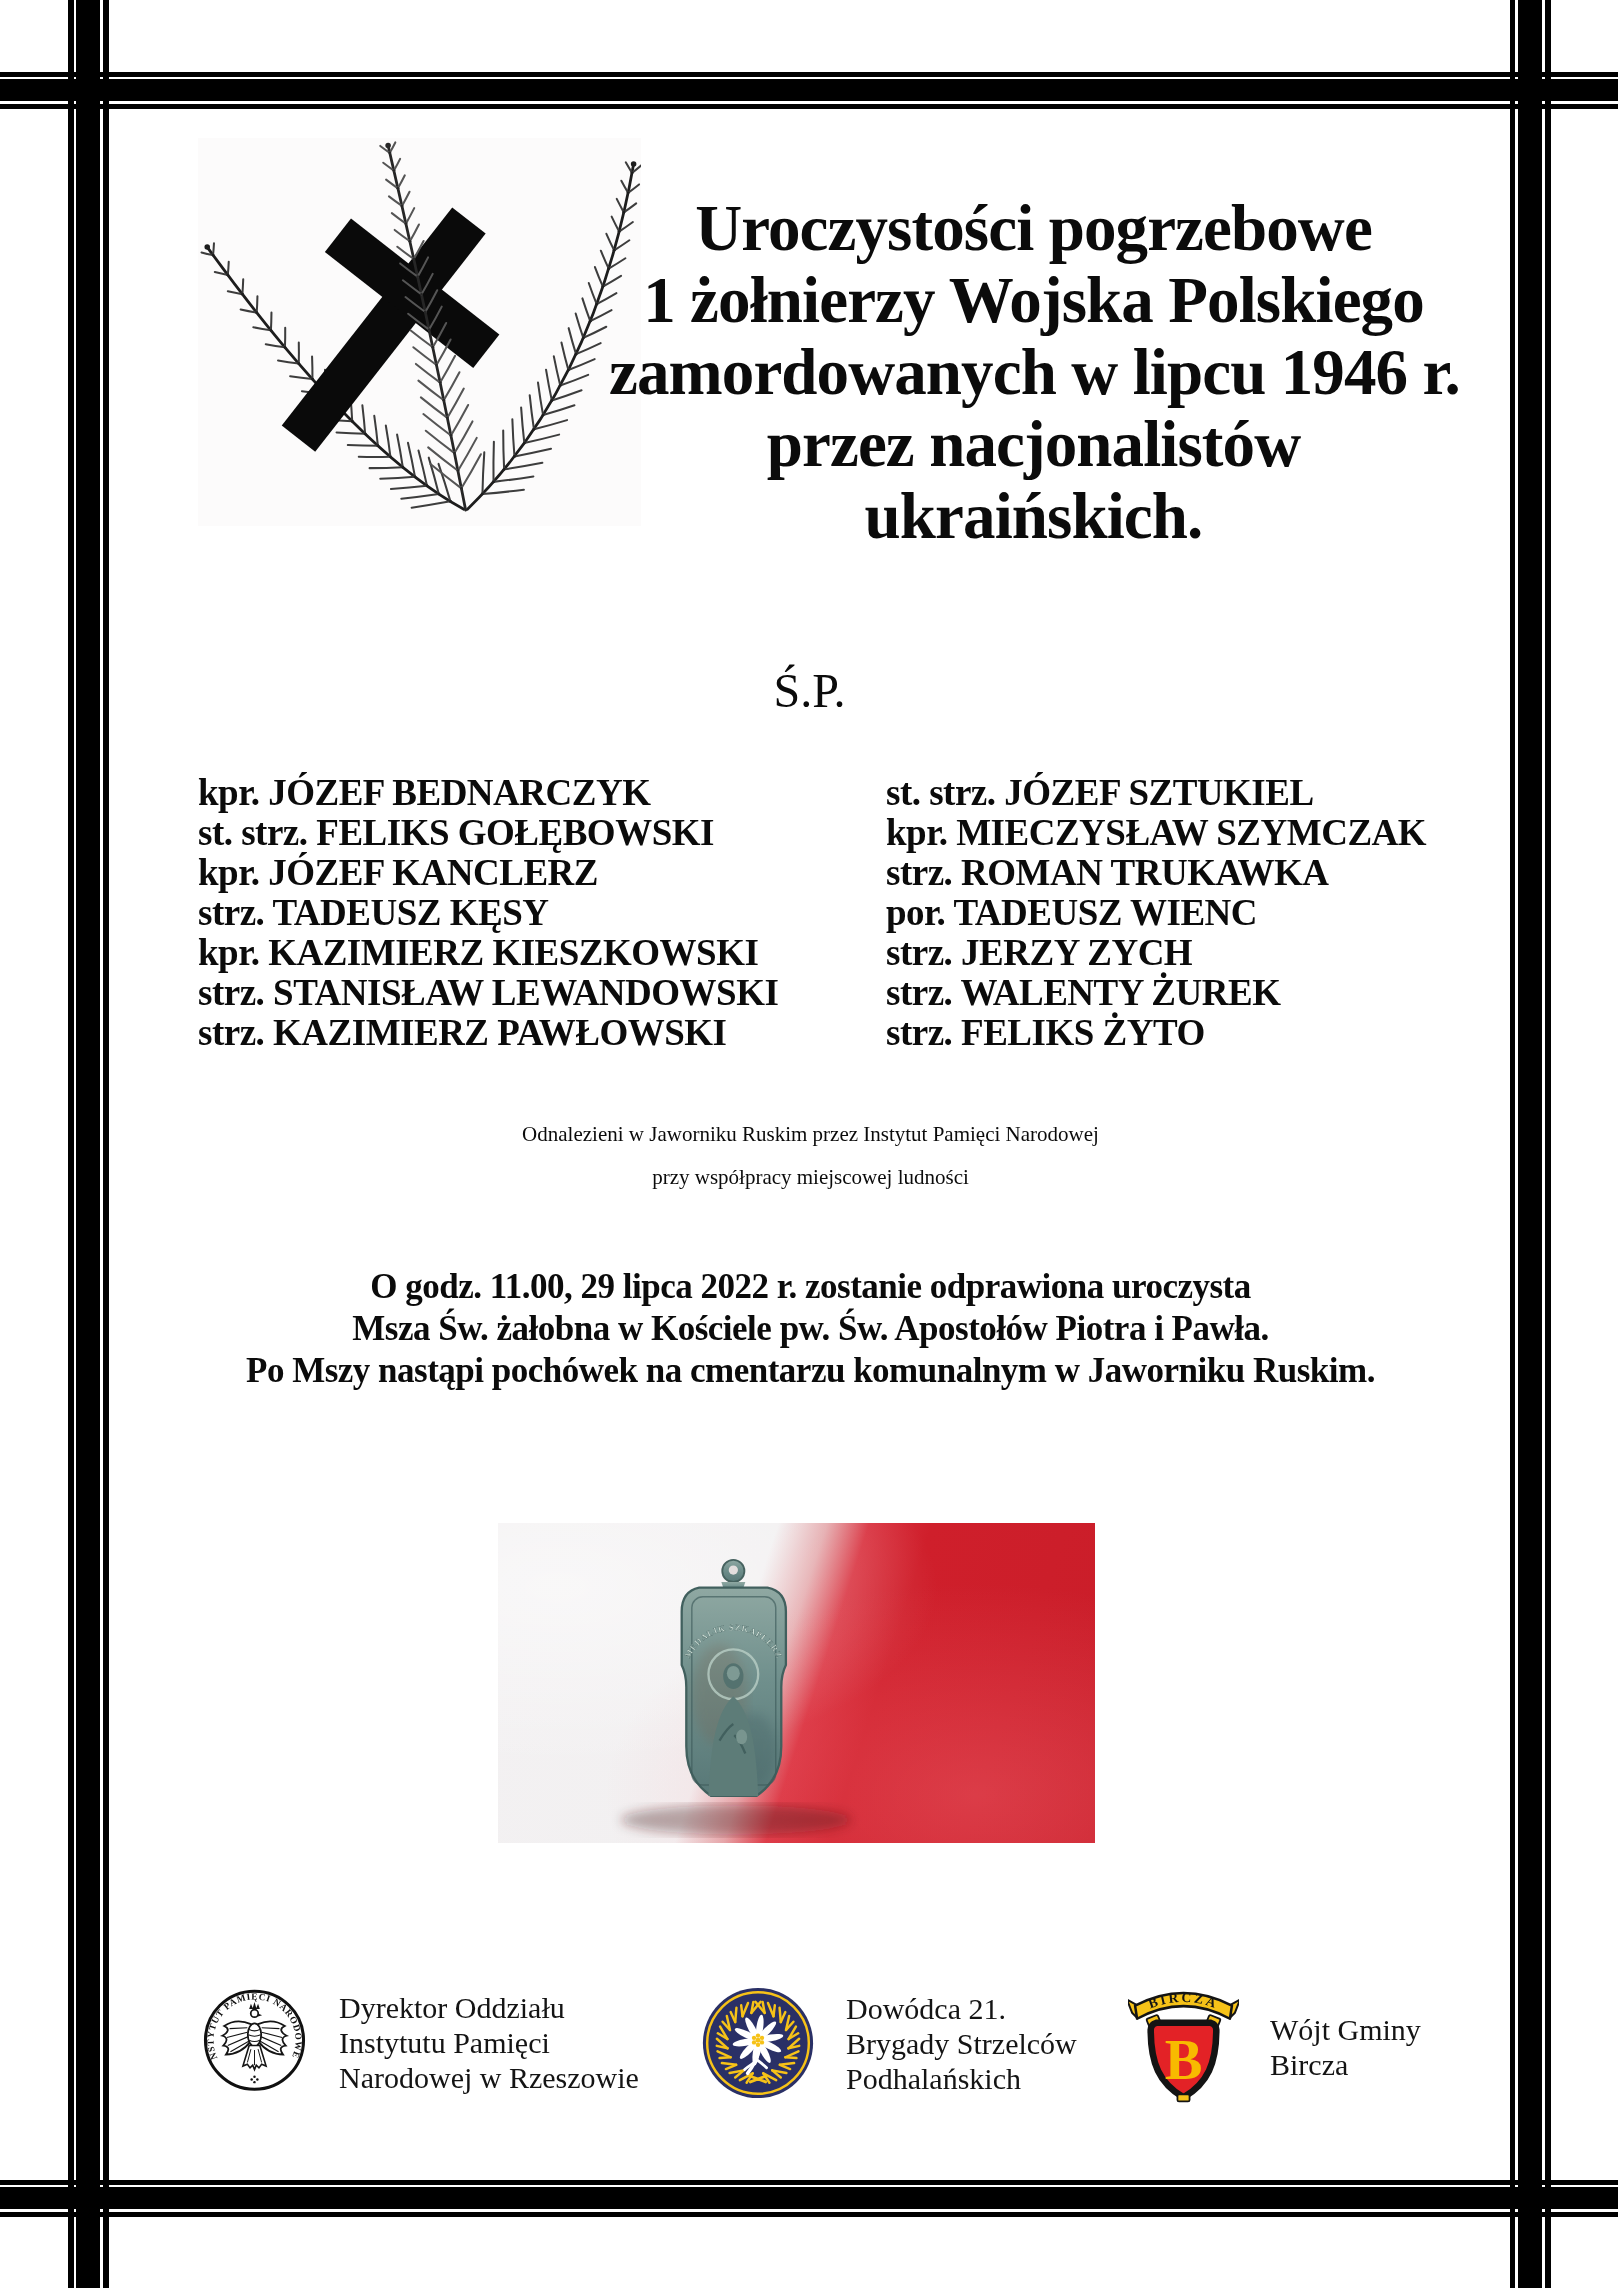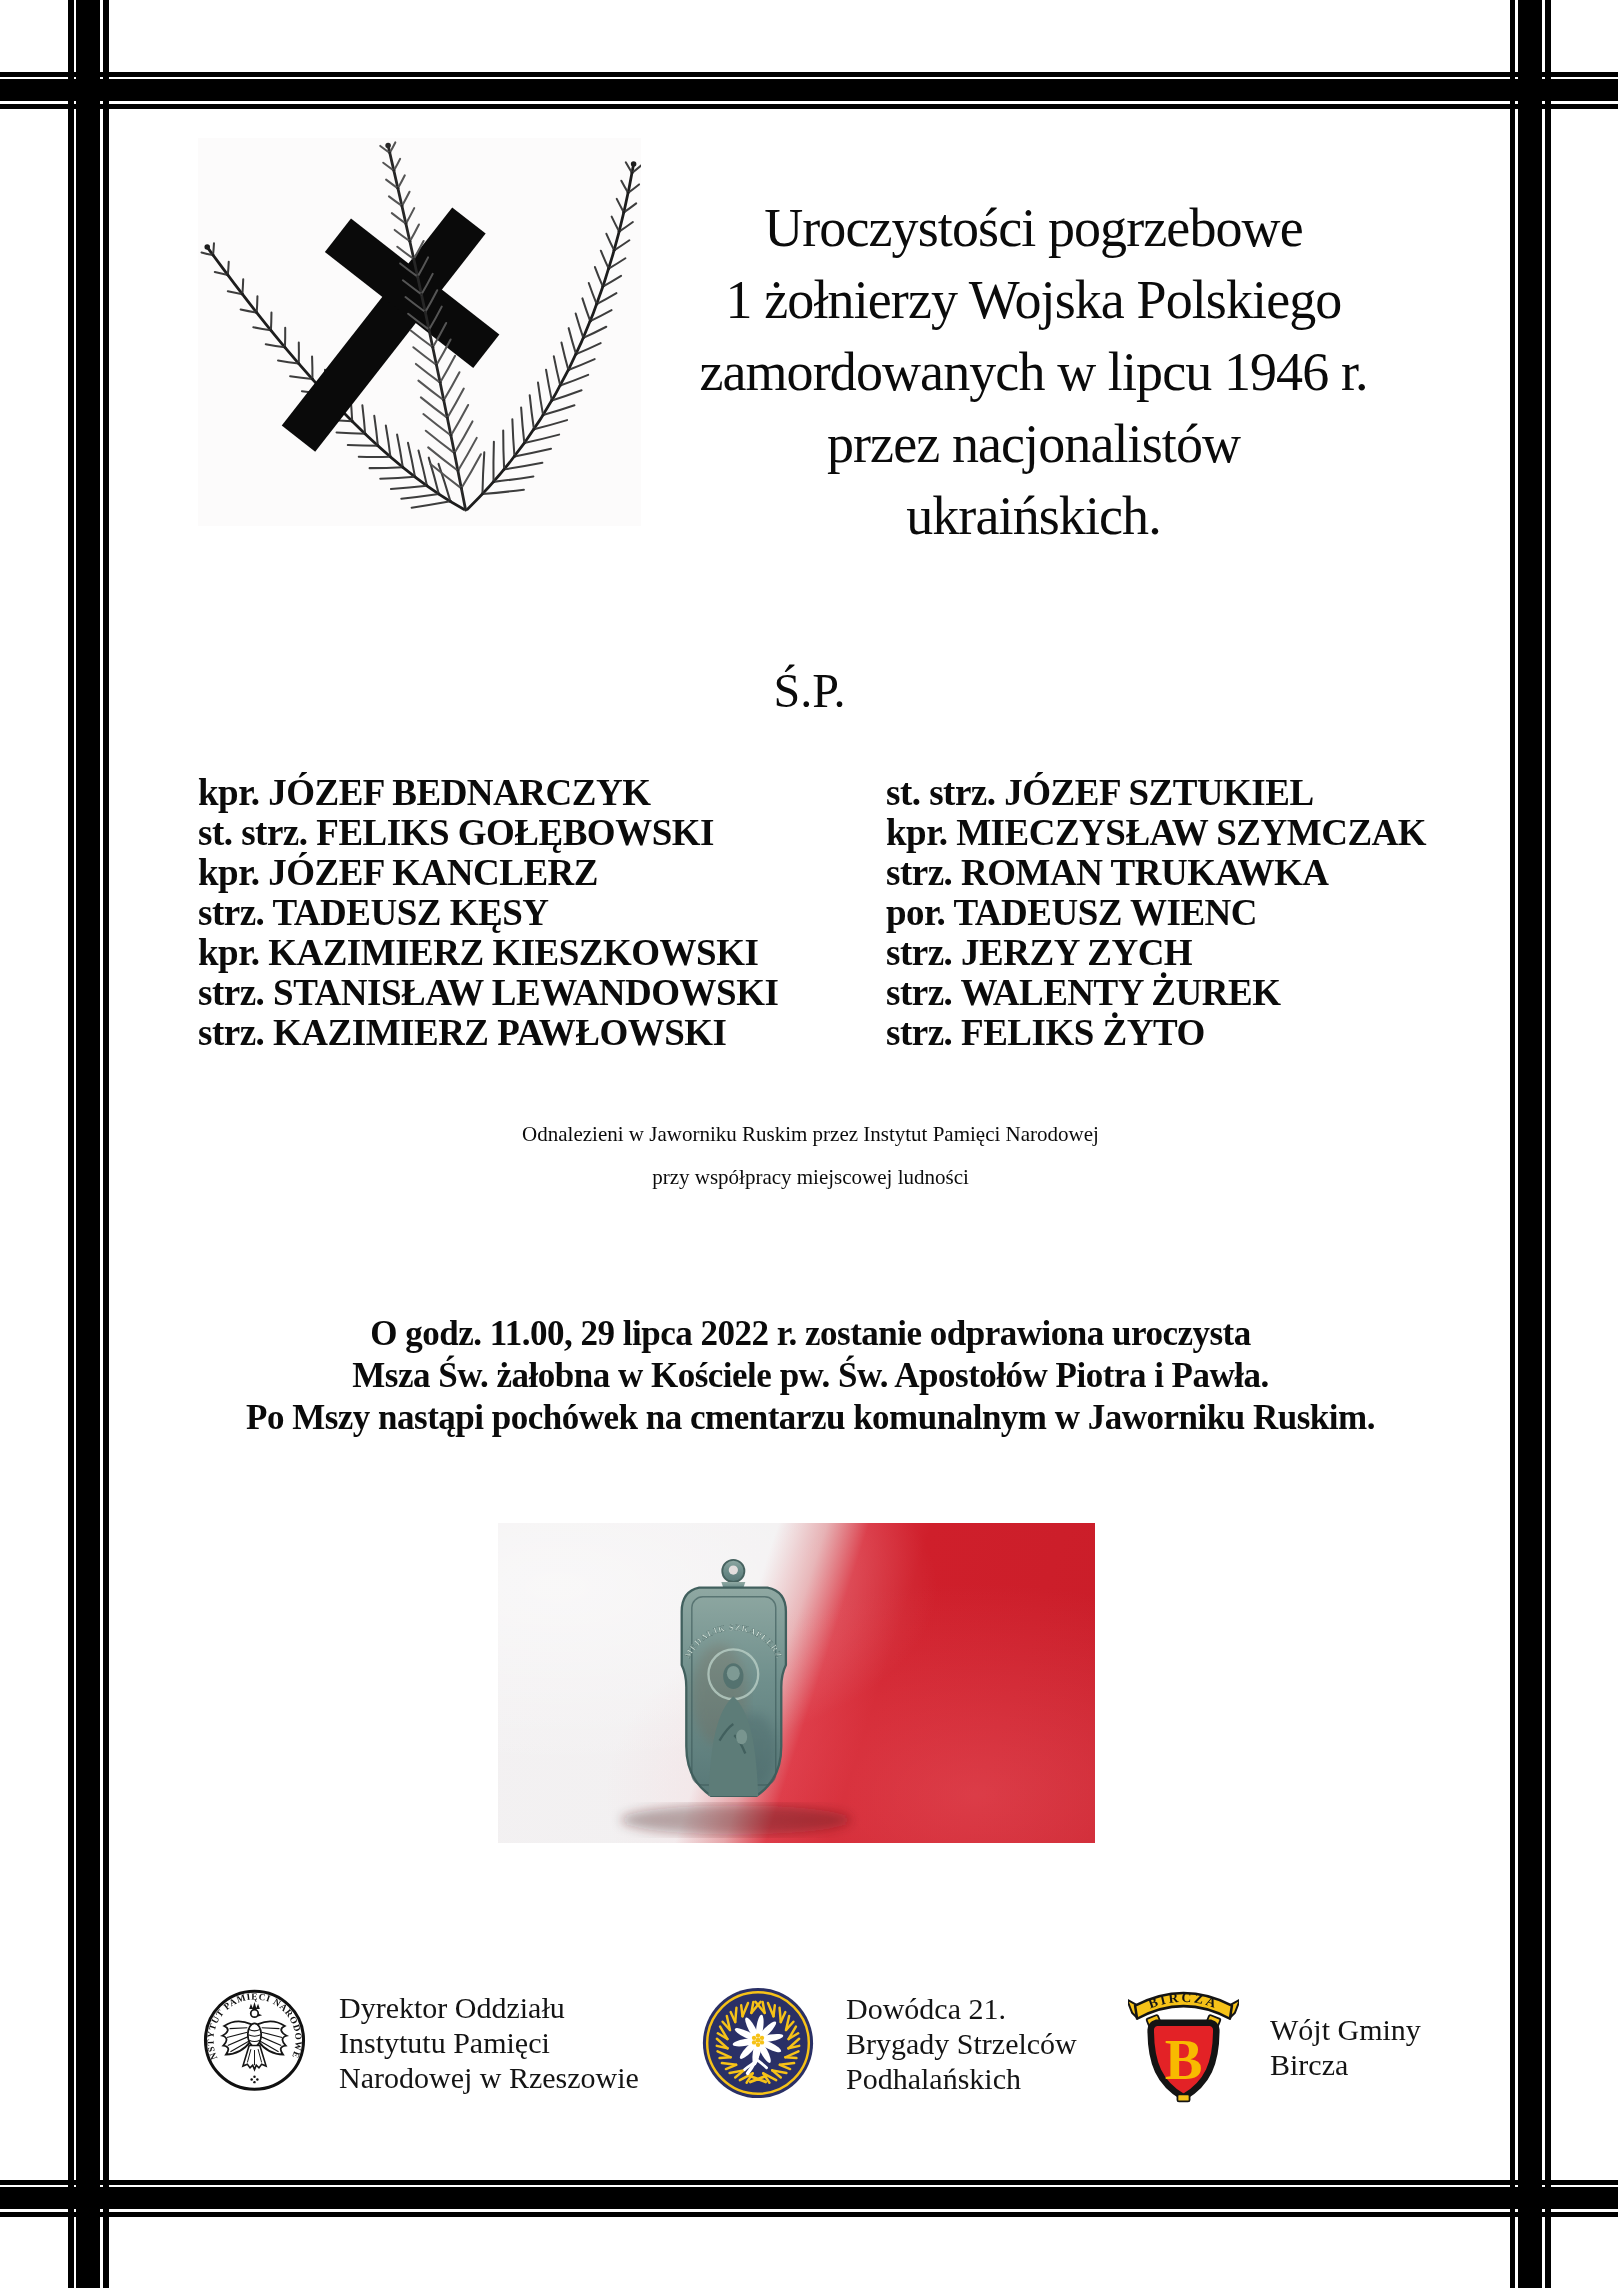--- a/index.html
+++ b/index.html
@@ -4,32 +4,32 @@
 <style>
   html,body{margin:0;padding:0;background:#ffffff;}
   .page{position:relative;width:1619px;height:2289px;background:#ffffff;overflow:hidden;
         font-family:"Liberation Serif","DejaVu Serif",serif;color:#0b0b0b;}
   .abs{position:absolute;}
   
   .band-v{top:0;bottom:0;width:41px;
     background:linear-gradient(to right,#000 0 5.5px,transparent 5.5px 8.3px,#000 8.3px 32px,transparent 32px 35px,#000 35px 41px);}
   .band-h{left:0;right:0;height:37px;
     background:linear-gradient(to bottom,#000 0 4.6px,transparent 4.6px 7.4px,#000 7.4px 29.5px,transparent 29.5px 32px,#000 32px 37px);}
-  .title{left:609px;top:192px;width:849px;text-align:center;font-weight:400;
-         font-size:54px;line-height:72px;letter-spacing:-0.9px;}
+  .title{left:609px;top:192px;width:849px;text-align:center;font-weight:700;
+         font-size:65px;line-height:72px;letter-spacing:-0.9px;}
   .title div{white-space:nowrap;}
   .sp{left:0;right:0;top:663px;text-align:center;font-size:48px;}
   .names{top:773px;font-weight:700;font-size:37px;line-height:40px;letter-spacing:-0.5px;}
   .names div{white-space:nowrap;}
   .names-left{left:198px;}
   .names-right{left:851px;margin-left:35px;}
   .note{left:111px;right:109px;top:1113px;text-align:center;font-size:21px;line-height:43px;}
   .note div{white-space:nowrap;}
   .ceremony{left:111px;right:109px;top:1266px;text-align:center;font-weight:700;
-            font-size:35px;line-height:42px;letter-spacing:-0.5px;margin-top:47px;}
+            font-size:35px;line-height:42px;letter-spacing:-0.5px;}
   .ceremony div{white-space:nowrap;}
   .artbox{left:198px;top:138px;width:443px;height:388px;background:#fcfbfb;}
   .photo{left:498px;top:1523px;width:597px;height:320px;
     background:
       radial-gradient(ellipse at 80% 85%, rgba(255,130,140,0.30), rgba(255,130,140,0) 55%),
       radial-gradient(ellipse at 10% 20%, rgba(255,255,255,0.5), rgba(255,255,255,0) 50%),
       linear-gradient(108deg,#f3f1f2 0%,#f2f0f1 40%,#e4a8ab 47%,#d93340 53%,#cf1f2b 62%,#c91d29 100%);}
   .sig{display:flex;align-items:center;gap:31px;}
   .sig .cap{font-size:30px;line-height:35px;color:#141414;}
   .cap div{white-space:nowrap;}

